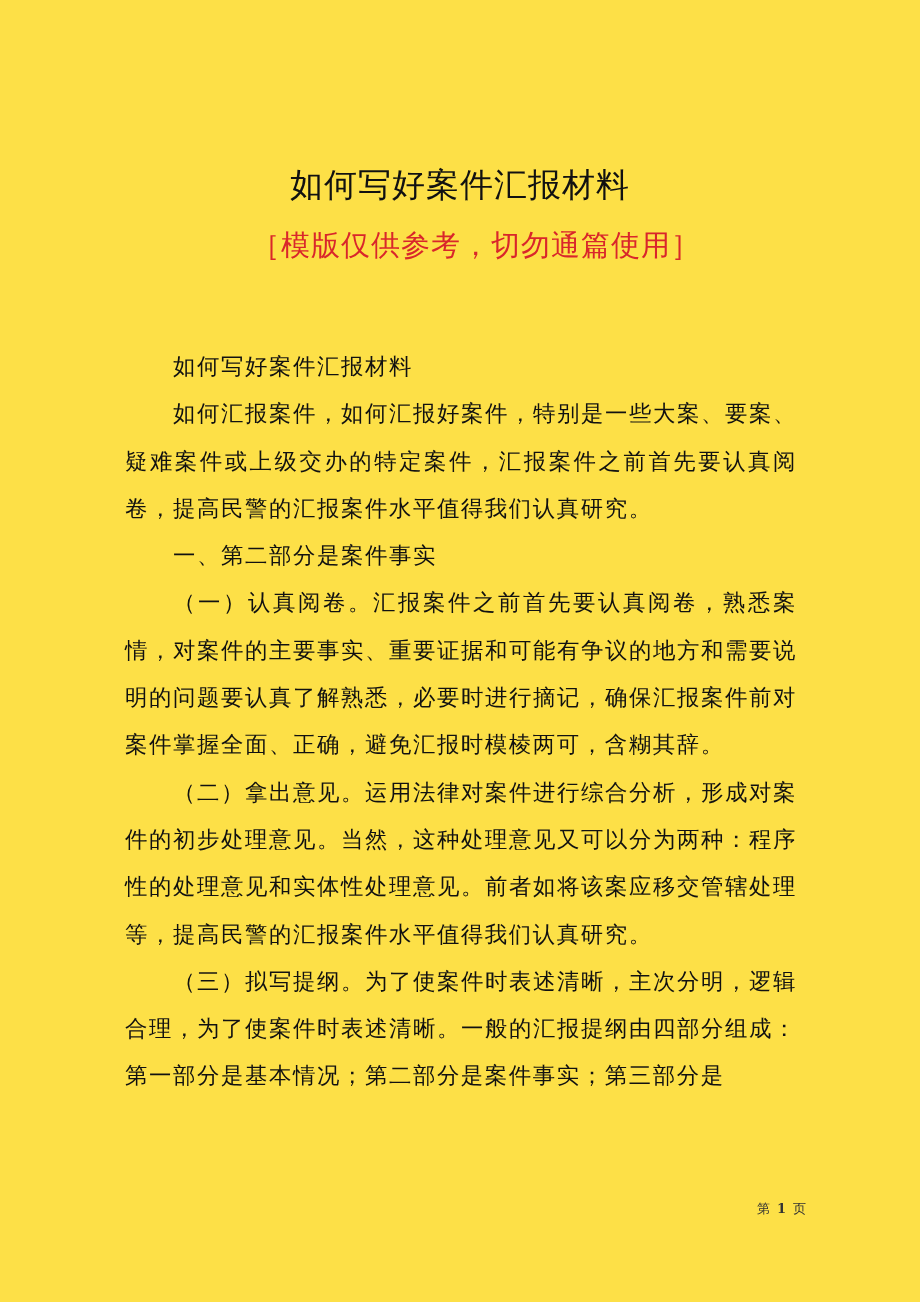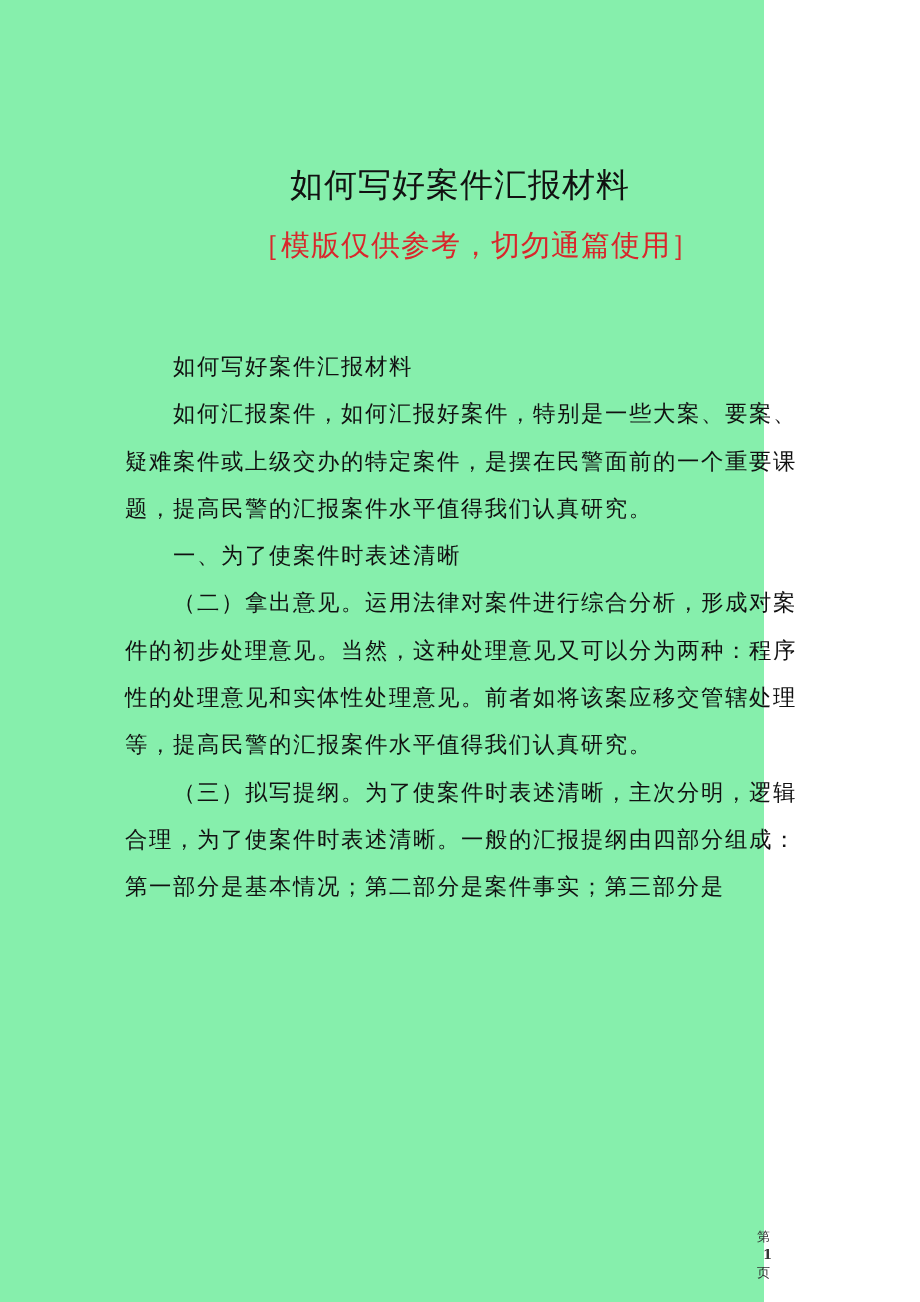--- a/index.html
+++ b/index.html
@@ -11,23 +11,23 @@
       width: 920px;
       height: 1302px;
       position: relative;
       overflow: hidden;
       font-family: "DejaVu Serif", "Liberation Serif", serif;
       color: #111111;
     }
     .page {
       position: absolute;
       left: 0; top: 0;
-      width: 764px;
+      width: 920px;
       height: 1302px;
-      background: #86efac;
+      background: #fde047;
     }
     .title {
       position: absolute;
       left: 0;
       top: 163px;
       width: 920px;
       text-align: center;
       font-size: 33px;
       line-height: 44px;
       color: #111111;
@@ -59,21 +59,21 @@
       text-indent: 48px;
       text-align: justify;
       text-align-last: left;
       color: #111111;
       font-family: "DejaVu Serif", "Liberation Serif", serif;
       word-break: break-all;
     }
     .footer {
       position: absolute;
       left: 757px;
-      top: 1228px;
+      top: 1200px;
       font-size: 13px;
       line-height: 18px;
       color: #333333;
       font-family: "DejaVu Serif", "Liberation Serif", serif;
       letter-spacing: 1px;
     }
     .footer .num {
       font-weight: bold;
       margin: 0 6px;
     }
@@ -82,22 +82,23 @@
 <body>
 
 <div class="page">
 
   <div class="title">如何写好案件汇报材料</div>
 
   <div class="subtitle" style="color: rgb(217, 38, 43);">［模版仅供参考，切勿通篇使用］</div>
 
   <div class="body-text">
     <p class="para">如何写好案件汇报材料</p>
-    <p class="para">如何汇报案件，如何汇报好案件，特别是一些大案、要案、疑难案件或上级交办的特定案件，是摆在民警面前的一个重要课题，提高民警的汇报案件水平值得我们认真研究。</p>
-    <p class="para">一、为了使案件时表述清晰</p>
+    <p class="para">如何汇报案件，如何汇报好案件，特别是一些大案、要案、疑难案件或上级交办的特定案件，汇报案件之前首先要认真阅卷，提高民警的汇报案件水平值得我们认真研究。</p>
+    <p class="para">一、第二部分是案件事实</p>
+    <p class="para">（一）认真阅卷。汇报案件之前首先要认真阅卷，熟悉案情，对案件的主要事实、重要证据和可能有争议的地方和需要说明的问题要认真了解熟悉，必要时进行摘记，确保汇报案件前对案件掌握全面、正确，避免汇报时模棱两可，含糊其辞。</p>
     <p class="para">（二）拿出意见。运用法律对案件进行综合分析，形成对案件的初步处理意见。当然，这种处理意见又可以分为两种：程序性的处理意见和实体性处理意见。前者如将该案应移交管辖处理等，提高民警的汇报案件水平值得我们认真研究。</p>
     <p class="para">（三）拟写提纲。为了使案件时表述清晰，主次分明，逻辑合理，为了使案件时表述清晰。一般的汇报提纲由四部分组成：第一部分是基本情况；第二部分是案件事实；第三部分是</p>
   </div>
 
   <div class="footer">
     <span>第</span><span class="num">1</span><span>页</span>
   </div>
 
 </div>
 

